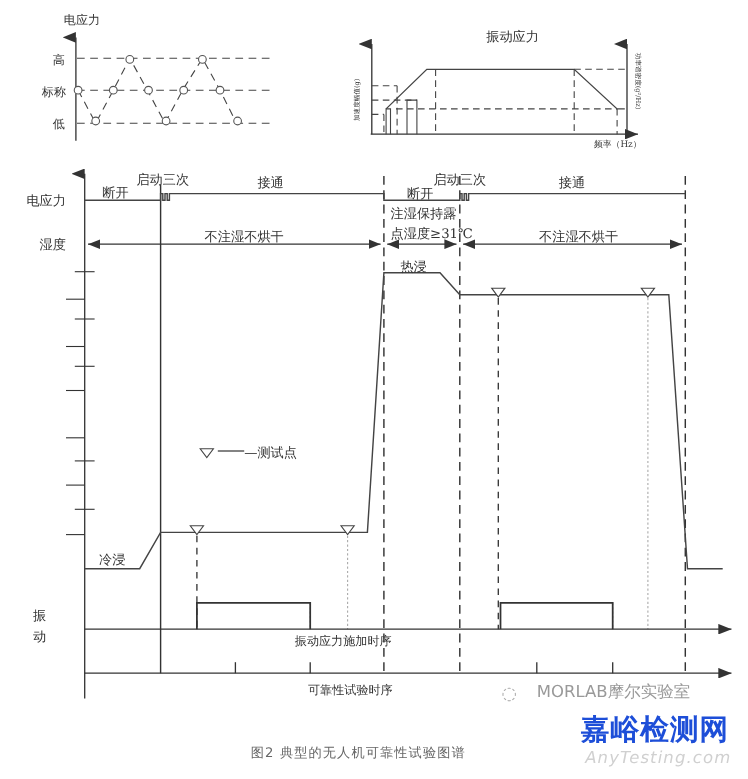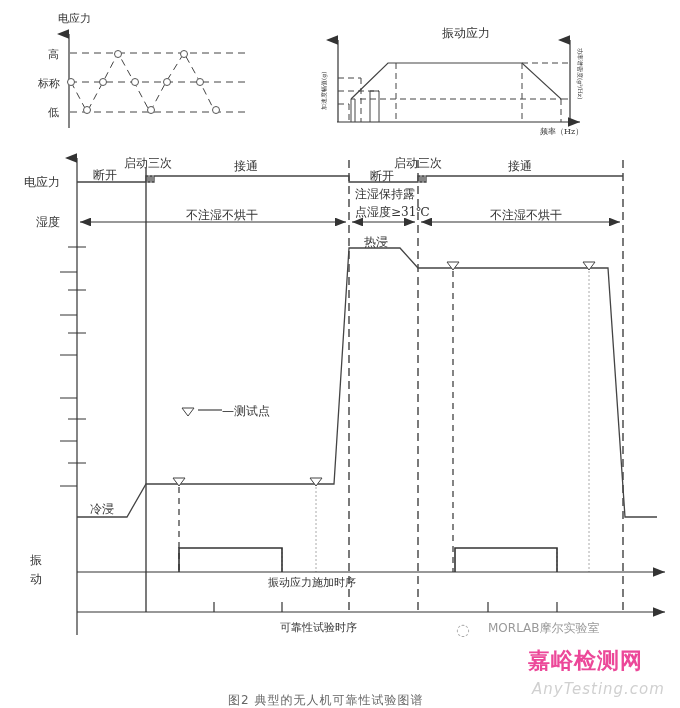--- a/index.html
+++ b/index.html
@@ -1,24 +1,24 @@
 <!DOCTYPE html>
 <html><head>
 <meta charset="utf-8">
 <style>
   html,body{margin:0;padding:0;background:#ffffff;}
   body{width:680px;height:708px;overflow:hidden;position:relative;font-family:"DejaVu Serif",serif;}
   svg{position:absolute;left:0;top:0;}
   .t{font-family:"DejaVu Serif",serif;fill:#333;}
   .s{font-size:11px;}
   .m{font-size:12px;}
-  .caption{position:absolute;left:228px;top:676px;font-family:"DejaVu Sans",sans-serif;font-size:12px;color:#666;letter-spacing:1px;margin-top:16px;}
-  .wm1{position:absolute;left:528px;top:646px;font-family:"DejaVu Sans",sans-serif;font-size:22px;font-weight:bold;color:#ec4899;letter-spacing:1px;}
+  .caption{position:absolute;left:228px;top:676px;font-family:"DejaVu Sans",sans-serif;font-size:12px;color:#666;letter-spacing:1px;}
+  .wm1{position:absolute;left:528px;top:646px;font-family:"DejaVu Sans",sans-serif;font-size:26px;font-weight:bold;color:#1d4ed8;letter-spacing:1px;}
   .wm2{position:absolute;left:532px;top:680px;font-family:"DejaVu Sans",sans-serif;font-size:15px;font-style:italic;font-weight:normal;color:#d0d0d0;letter-spacing:1px;}
-  .morlab{position:absolute;left:488px;top:620px;font-family:"DejaVu Sans",sans-serif;font-size:12px;color:#999;}
+  .morlab{position:absolute;left:488px;top:620px;font-family:"DejaVu Sans",sans-serif;font-size:15px;color:#999;}
   .morlab-icon{position:absolute;left:456px;top:620px;font-size:16px;color:#aaa;}
 </style>
 </head>
 <body>
 
 <svg width="680" height="708" viewBox="0 0 680 708">
   <defs>
     <marker id="arrowUp" markerWidth="8" markerHeight="10" refX="4" refY="10" orient="auto">
       <path d="M0,10 L4,0 L8,10 Z" fill="#333"></path>
     </marker>

